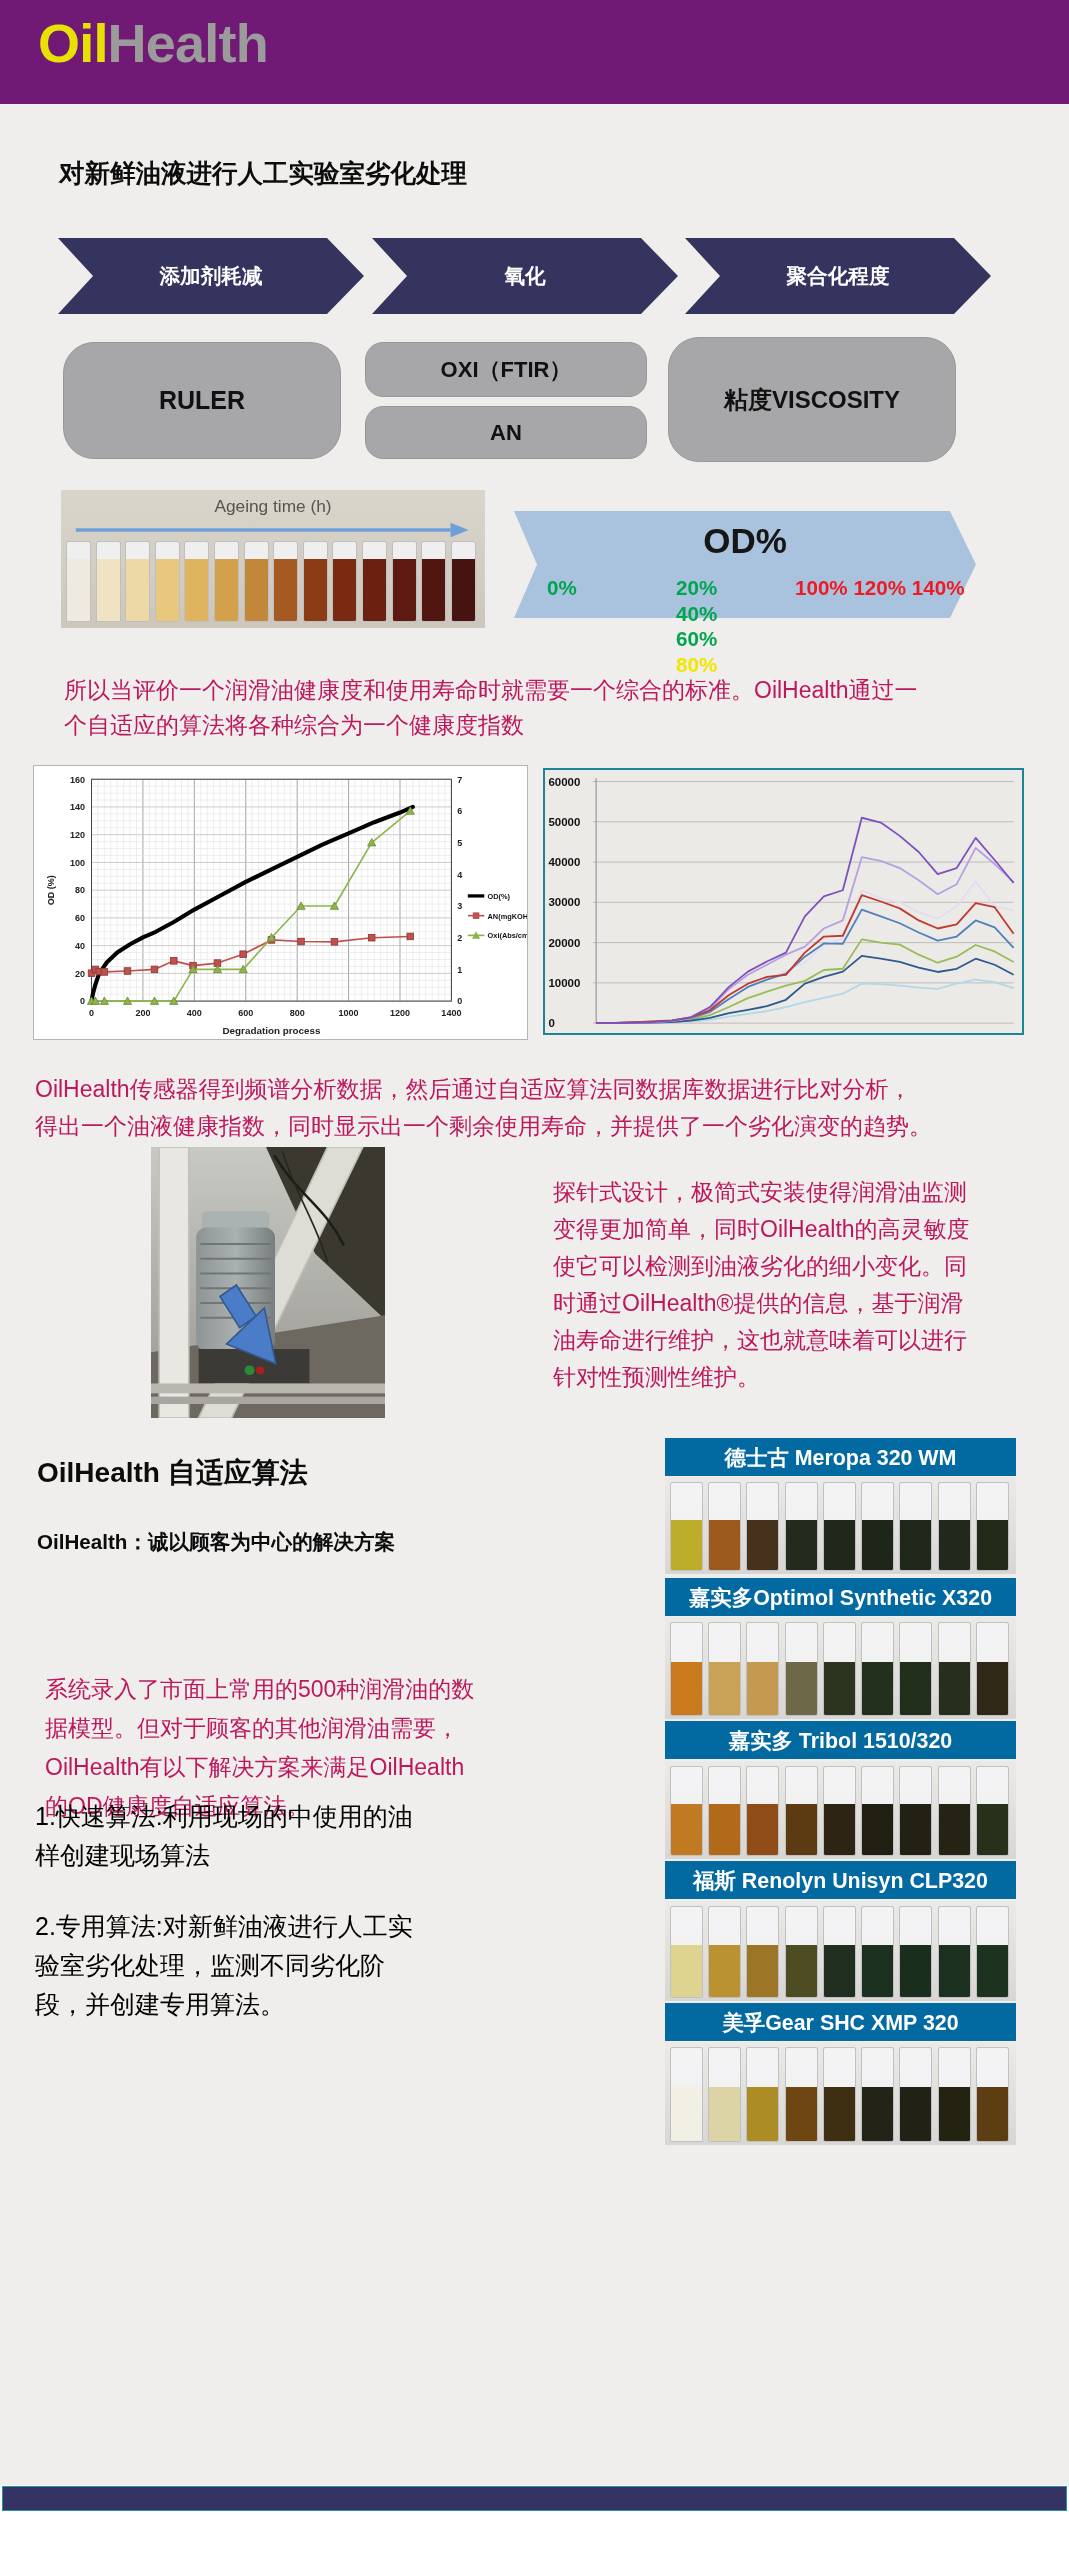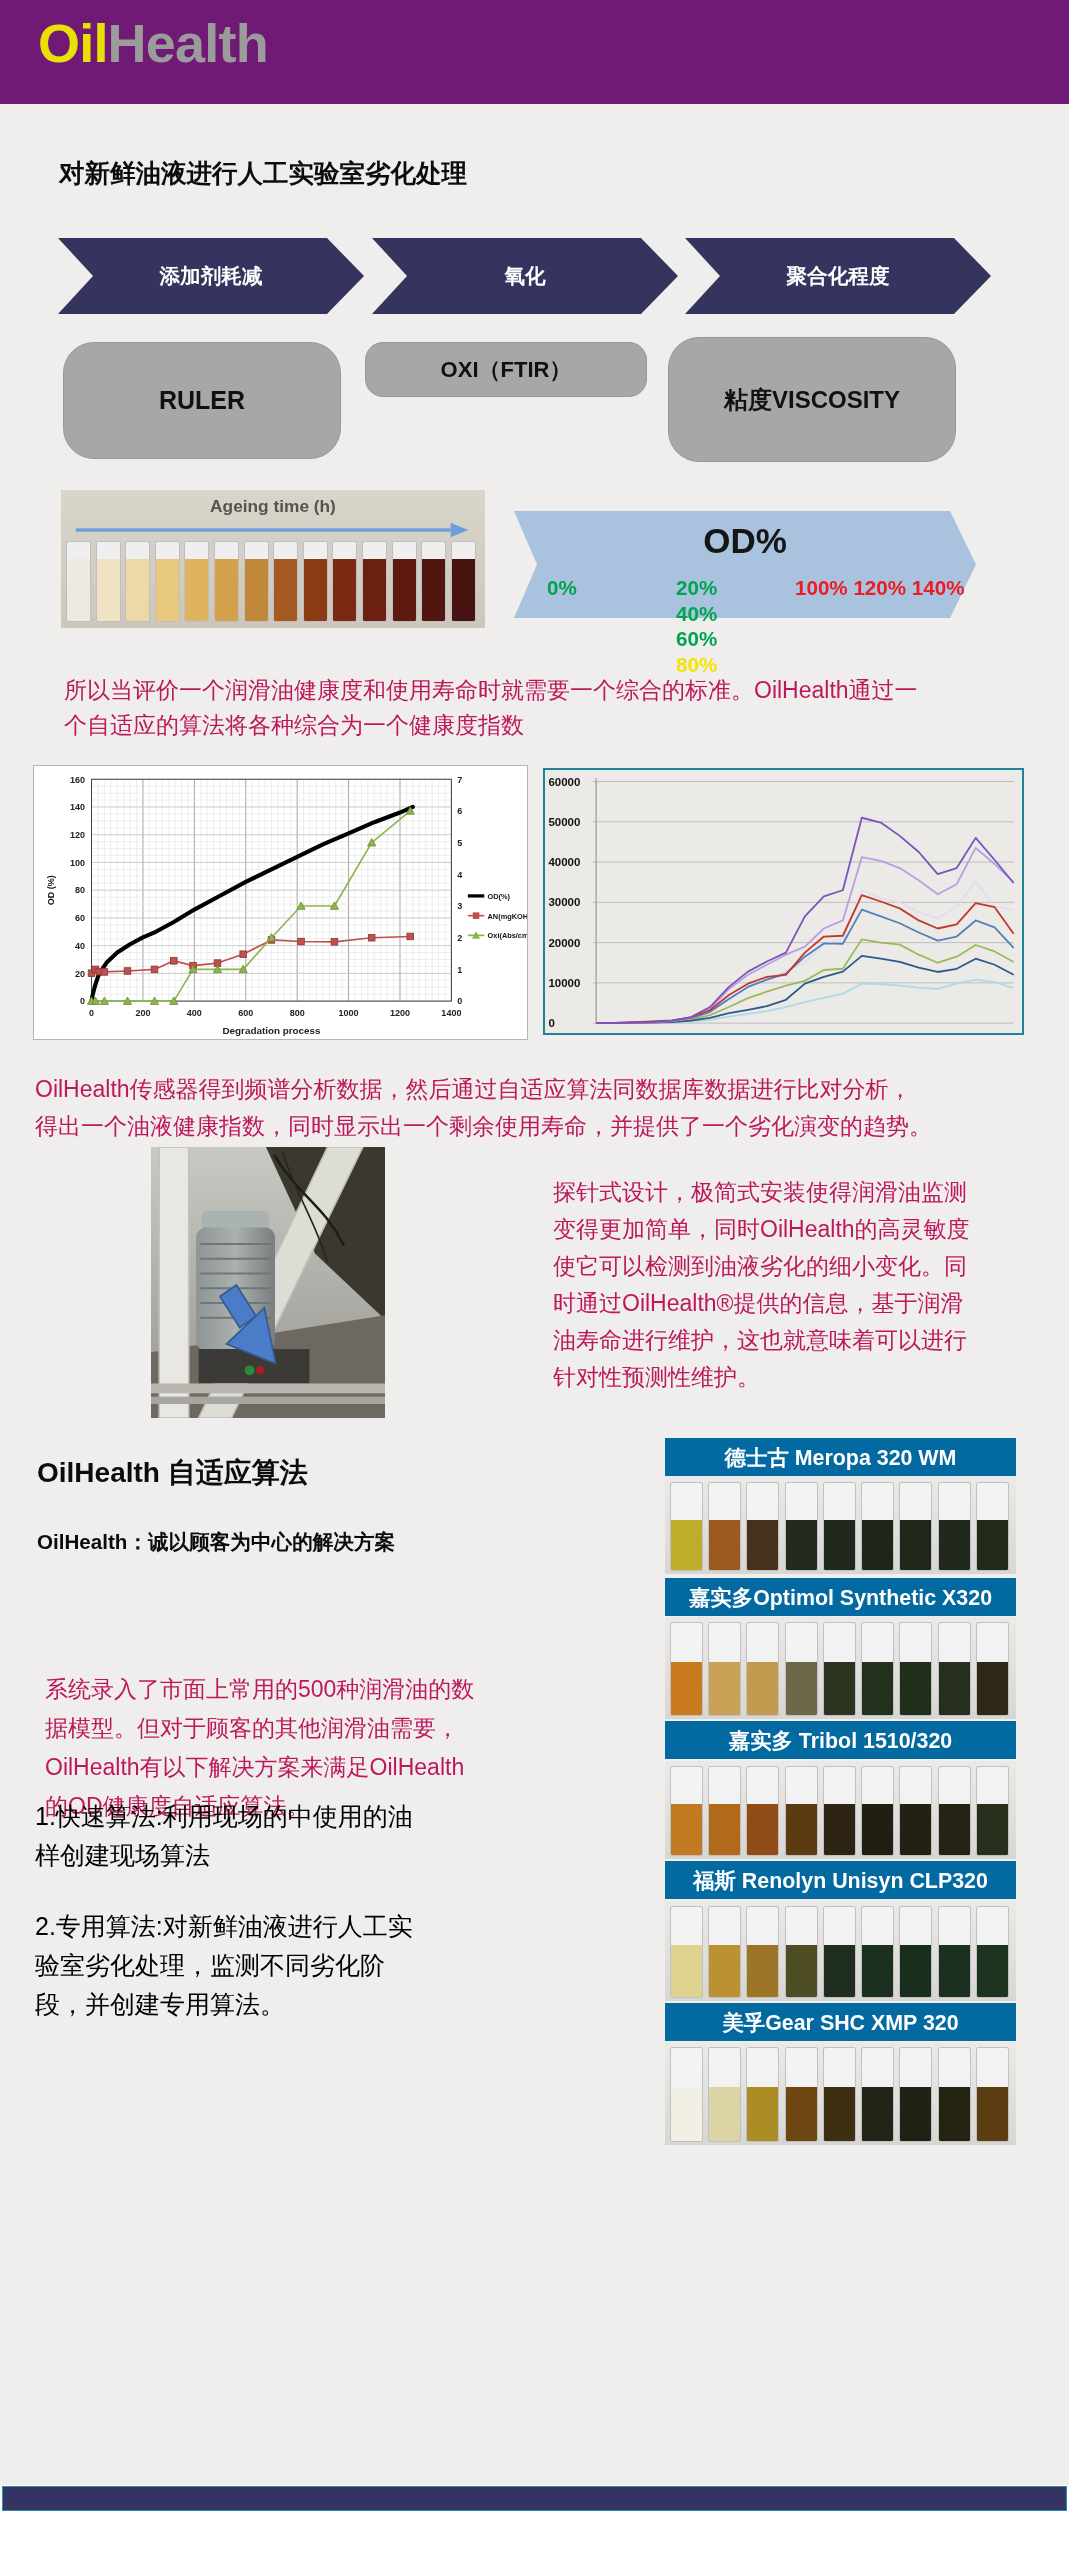--- a/index.html
+++ b/index.html
@@ -7,21 +7,21 @@
   .page{position:relative;width:1069px;height:2576px;background:#ffffff;overflow:hidden;}
   .abs{position:absolute;}
   .content-bg{left:0;top:96px;width:1069px;height:2389px;background:#efeeec;}
   .header{left:0;top:0;width:1069px;height:104px;background:#701a75;}
   .logo{left:38px;top:11.5px;font-size:54px;font-weight:700;letter-spacing:-0.8px;}
   .h1{left:59px;top:156px;font-size:25.5px;font-weight:700;color:#0c0c0c;}
   .chev{height:76px;background:#35345f;clip-path:polygon(0 0, calc(100% - 37px) 0, 100% 50%, calc(100% - 37px) 100%, 0 100%, 35px 50%);display:flex;align-items:center;justify-content:center;}
   .chev span{color:#ffffff;font-size:20.6px;font-weight:700;}
   .gbox{background:#a7a7a9;border:0.8px solid #98989b;display:flex;align-items:center;justify-content:center;color:#111;font-weight:700;}
   .age-photo{left:61px;top:490px;width:424px;height:138px;background:linear-gradient(180deg,#dad5cb,#cdc7bb);overflow:hidden;}
-  .age-caption{left:0;top:5.8px;width:100%;text-align:center;font-size:17.3px;font-weight:700;color:#55544f;}
+  .age-caption{left:0;top:5.8px;width:100%;text-align:center;font-size:17.3px;font-weight:400;color:#55544f;}
   .vial{position:absolute;border:0.8px solid rgba(150,150,160,.55);border-radius:2.5px;background:rgba(244,245,247,.85);overflow:hidden;}
   .vial i{position:absolute;left:0;right:0;bottom:0;display:block;}
   .od-wrap{left:514px;top:511px;width:462px;height:164px;}
   .od-bg{position:absolute;left:0;top:0;width:462px;height:107px;background:#a9c2dd;clip-path:polygon(0 0, calc(100% - 26px) 0, 100% 50%, calc(100% - 26px) 100%, 0 100%, 23px 50%);}
   .od-title{position:absolute;left:0;top:10px;width:462px;text-align:center;font-size:35px;font-weight:700;color:#161616;}
   .od-pct{position:absolute;font-size:20.6px;font-weight:700;line-height:20.6px;}
   .para{color:#be185d;font-size:23px;line-height:35px;}
   .chart{background:#ffffff;border:0.8px solid #b5b5b5;}
   .chart2{background:#eceae7;border:2.5px solid #1d8496;}
   .probe-photo{left:151px;top:1147px;width:234px;height:271px;background:#b9b8b3;}
@@ -52,20 +52,21 @@
   </div>
   <div class="abs chev" style="left:372px;top:238px;width:306px;">
     <span>氧化</span>
   </div>
   <div class="abs gbox" style="left:63px;top:342px;width:276px;height:115px;border-radius:31px;font-size:25px;">RULER</div>
 
   <div class="abs chev" style="left:685px;top:238px;width:306px;">
     <span>聚合化程度</span>
   </div>
   <div class="abs gbox" style="left:365px;top:342px;width:280px;height:53px;border-radius:18px;font-size:22px;">OXI（FTIR）</div>
+  <div class="abs gbox" style="left:365px;top:406px;width:280px;height:51px;border-radius:18px;font-size:22px;">AN</div>
   <div class="abs gbox" style="left:668px;top:337px;width:286px;height:123px;border-radius:31px;font-size:24px;">粘度VISCOSITY</div>
 
   <div class="abs age-photo">
     <div class="abs age-caption">Ageing time (h)</div>
     <svg class="abs" style="left:11.5px;top:31px;" width="400" height="18" viewBox="0 0 486 22">
       <line x1="2" y1="11" x2="460" y2="11" stroke="#6f9fd8" stroke-width="4"></line>
       <polygon points="460,2 482,11 460,20" fill="#6f9fd8"></polygon>
     </svg>
     <div class="abs" id="ageing-vials" style="left:0;top:51px;width:424px;height:82px;">
         <div class="vial" style="left: 5px; top: 0px; width: 23px; height: 79px;">

